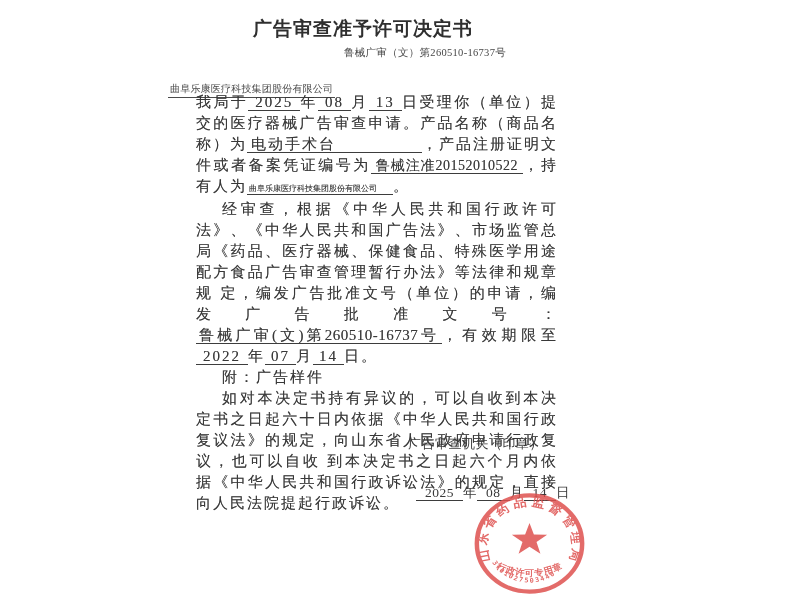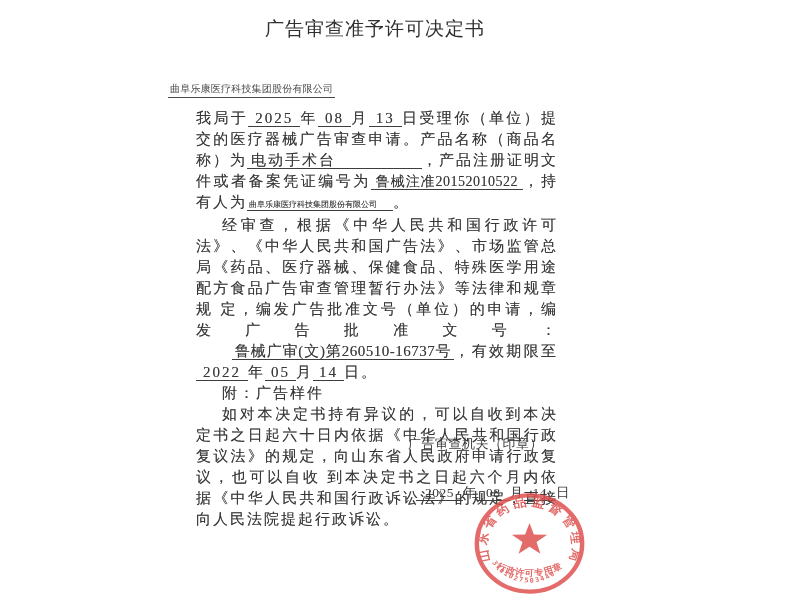--- a/index.html
+++ b/index.html
@@ -5,55 +5,55 @@
   html,body{margin:0;padding:0;}
   body{
     width:800px;height:600px;overflow:hidden;background:#ffffff;
     font-family:"Liberation Serif","DejaVu Serif",serif;
     color:#3a3a3a;
     position:relative;
   }
   .page{position:absolute;inset:0;background:#fff;}
 
   .title{
-    position:absolute;top:16px;left:192px;width:366px;
-    text-align:center;font-size:19px;font-weight:normal;letter-spacing:1px;
+    position:absolute;top:16px;left:180px;width:366px;
+    text-align:center;font-size:19px;font-weight:bold;letter-spacing:1px;
     color:#2f2f2f;margin:0;
   }
   .doc-no{
     position:absolute;top:46px;left:196px;width:366px;
     text-align:center;padding-left:92px;box-sizing:border-box;
     font-size:10.5px;color:#474747;letter-spacing:0.3px;
   }
   .company-top{
     position:absolute;top:82px;left:168px;
     font-size:10px;color:#4a4a4a;
     border-bottom:1px solid #4a4a4a;padding:0 2px 1px 2px;letter-spacing:0.2px;
   }
   .body-block{
-    position:absolute;top:108px;left:196px;width:362px;
+    position:absolute;top:92px;left:196px;width:362px;
     font-size:15px;line-height:21px;letter-spacing:2px;
     text-align:justify;color:#383838;
     text-shadow:0 0 0.4px rgba(70,70,70,.55);
   }
   .body-block p{margin:0;}
   .p-indent{text-indent:26px;}
   .p2{margin-top:5px;}
   .p3{margin-top:7px;}
   .p4{margin-top:2px;}
 
   .fill{
     border-bottom:1px solid #3d3d3d;
     white-space:nowrap;
   }
   .fl-dt{padding:0 7px;}
   .fl-product{padding-left:4px;padding-right:86px;}
   .fl-reg{padding:0 5px;font-size:14px;letter-spacing:0.5px;}
   .fl-holder{font-size:8px;letter-spacing:0;padding:0 16px 1px 2px;}
-  .fl-appr{padding:0 3px;letter-spacing:0.5px;margin-left:36px;}
+  .fl-appr{padding:0 3px;letter-spacing:0.5px;}
   .fl-sm{padding:0 6px;}
 
   .authority{
     position:absolute;top:435px;left:408px;
     font-size:13px;letter-spacing:0.5px;color:#3a3a3a;
   }
   .sig-date{
     position:absolute;top:484px;left:416px;
     font-size:13.5px;color:#3a3a3a;letter-spacing:0.5px;
   }
@@ -70,28 +70,29 @@
   .st-num{font-size:7.2px;letter-spacing:1.5px;font-weight:bold;
     font-family:"DejaVu Sans Mono","Liberation Mono",monospace;}
 </style>
 </head>
 <body>
 
 <div class="page">
 
   <h1 class="title">广告审查准予许可决定书</h1>
 
+  <div class="doc-no">鲁械广审（文）第260510-16737号</div>
 
   <div class="company-top">曲阜乐康医疗科技集团股份有限公司</div>
 
   <div class="body-block">
 
     <p><span>我局于</span><span class="fill fl-dt">2025</span><span>年</span><span class="fill fl-dt">08</span><span>月</span><span class="fill fl-dt">13</span><span>日受理你（单位）提交的医疗器械广告审查申请。产品名称（商品名称）为</span><span class="fill fl-product">电动手术台</span><span>，产品注册证明文件或者备案凭证编号为</span><span class="fill fl-reg">鲁械注准20152010522</span><span>，持有人为</span><span class="fill fl-holder">曲阜乐康医疗科技集团股份有限公司</span><span>。</span></p>
 
-    <p class="p-indent p2"><span>经审查，根据《中华人民共和国行政许可法》、《中华人民共和国广告法》、市场监管总局《药品、医疗器械、保健食品、特殊医学用途配方食品广告审查管理暂行办法》等法律和规章规 定，编发广告批准文号（单位）的申请，编发广告批准文号：</span><span class="fill fl-appr">鲁械广审(文)第260510-16737号</span><span>，有效期限至</span><span class="fill fl-dt">2022</span><span>年</span><span class="fill fl-sm">05</span><span>月</span><span class="fill fl-sm">14</span><span>日。</span></p>
+    <p class="p-indent p2"><span>经审查，根据《中华人民共和国行政许可法》、《中华人民共和国广告法》、市场监管总局《药品、医疗器械、保健食品、特殊医学用途配方食品广告审查管理暂行办法》等法律和规章规 定，编发广告批准文号（单位）的申请，编发广告批准文号：</span><span class="fill fl-appr">鲁械广审(文)第260510-16737号</span><span>，有效期限至</span><span class="fill fl-dt">2022</span><span>年</span><span class="fill fl-sm">07</span><span>月</span><span class="fill fl-sm">14</span><span>日。</span></p>
 
     <p class="p-indent p4">附：广告样件</p>
 
     <p class="p-indent p3">如对本决定书持有异议的，可以自收到本决定书之日起六十日内依据《中华人民共和国行政复议法》的规定，向山东省人民政府申请行政复议，也可以自收 到本决定书之日起六个月内依据《中华人民共和国行政诉讼法》的规定，直接向人民法院提起行政诉讼。</p>
 
   </div>
 
   <div class="authority">广告审查机关（印章）</div>
 
   <div class="sig-date"><span class="fill">2025</span><span>年</span><span class="fill">08</span><span>月</span><span class="fill">14</span><span>日</span></div>

